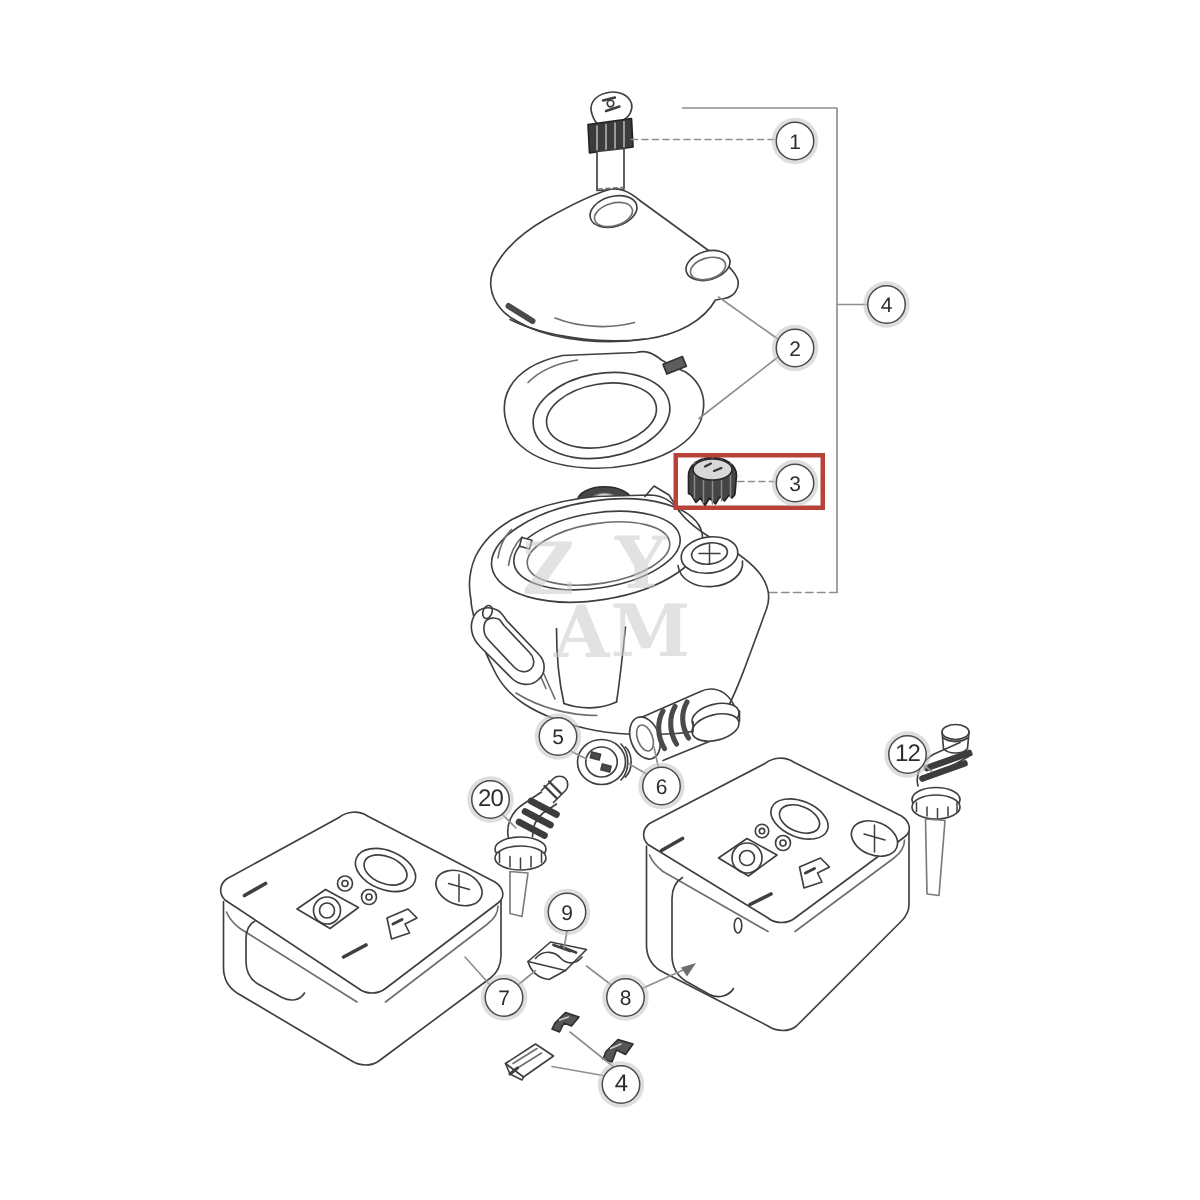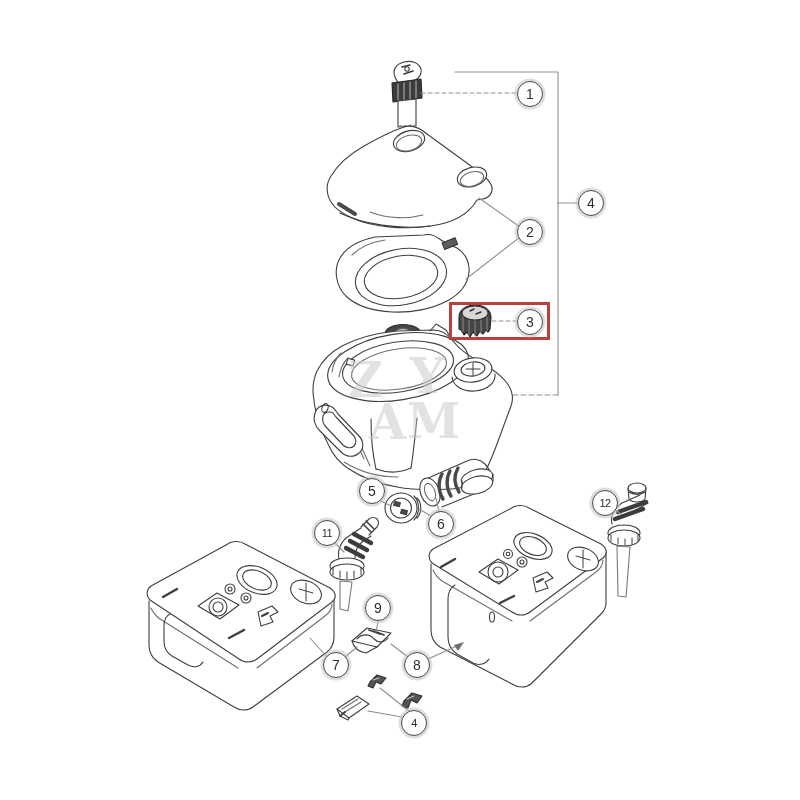--- a/index.html
+++ b/index.html
@@ -4,21 +4,21 @@
 <style>
   html,body{margin:0;padding:0;background:#fff;}
   .stage{position:relative;width:800px;height:800px;background:#ffffff;
          font-family:"Liberation Sans",sans-serif;overflow:hidden;}
   .stage svg{position:absolute;left:0;top:0;}
   .callout{position:absolute;width:26px;height:26px;border-radius:50%;
            border:1.6px solid #4a4a4a;background:#fff;box-sizing:border-box;
            box-shadow:0 0 0 2.5px rgba(195,195,195,.55);
            display:flex;align-items:center;justify-content:center;
            font-size:14px;color:#2d2d2d;z-index:3;cursor:pointer;}
-  .callout.two{font-size:11px;letter-spacing:-.5px;text-align:right;}
+  .callout.two{font-size:16px;letter-spacing:-.5px;text-align:right;}
   .highlight-box{position:absolute;left:449px;top:302px;width:101px;height:38px;
                  border:3px solid #b8423a;z-index:2;box-sizing:border-box;}
   .wm{position:absolute;z-index:4;pointer-events:none;opacity:.55;color:#cbcbcb;
       font-family:"DejaVu Serif",serif;font-weight:bold;font-size:48px;line-height:1;}
 </style>
 </head>
 <body>
 
 <div class="stage">
 
@@ -244,21 +244,21 @@
 <div class="callout" style="left:404px;top:652px">
       <span>8</span>
     </div>
 <div class="callout" style="left:365px;top:595px">
       <span>9</span>
     </div>
 <div class="callout two" style="left:401px;top:710px">
       <span>4</span>
     </div>
 <div class="callout two" style="left:314px;top:520px">
-      <span>11</span>
+      <span>20</span>
     </div>
 <div class="callout two" style="left:592px;top:490px">
       <span>12</span>
     </div>
 
 <span class="wm" style="left:348px;top:356px">Z</span>
 <span class="wm" style="left:410px;top:352px">Y</span>
 <span class="wm" style="left:369px;top:398px">A</span>
 <span class="wm" style="left:407px;top:397px">M</span>
 

